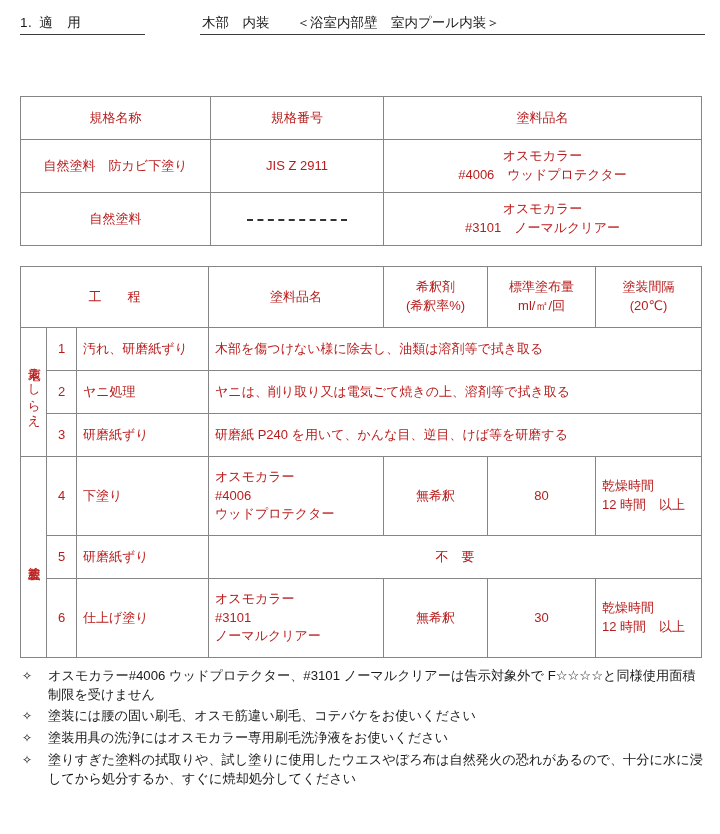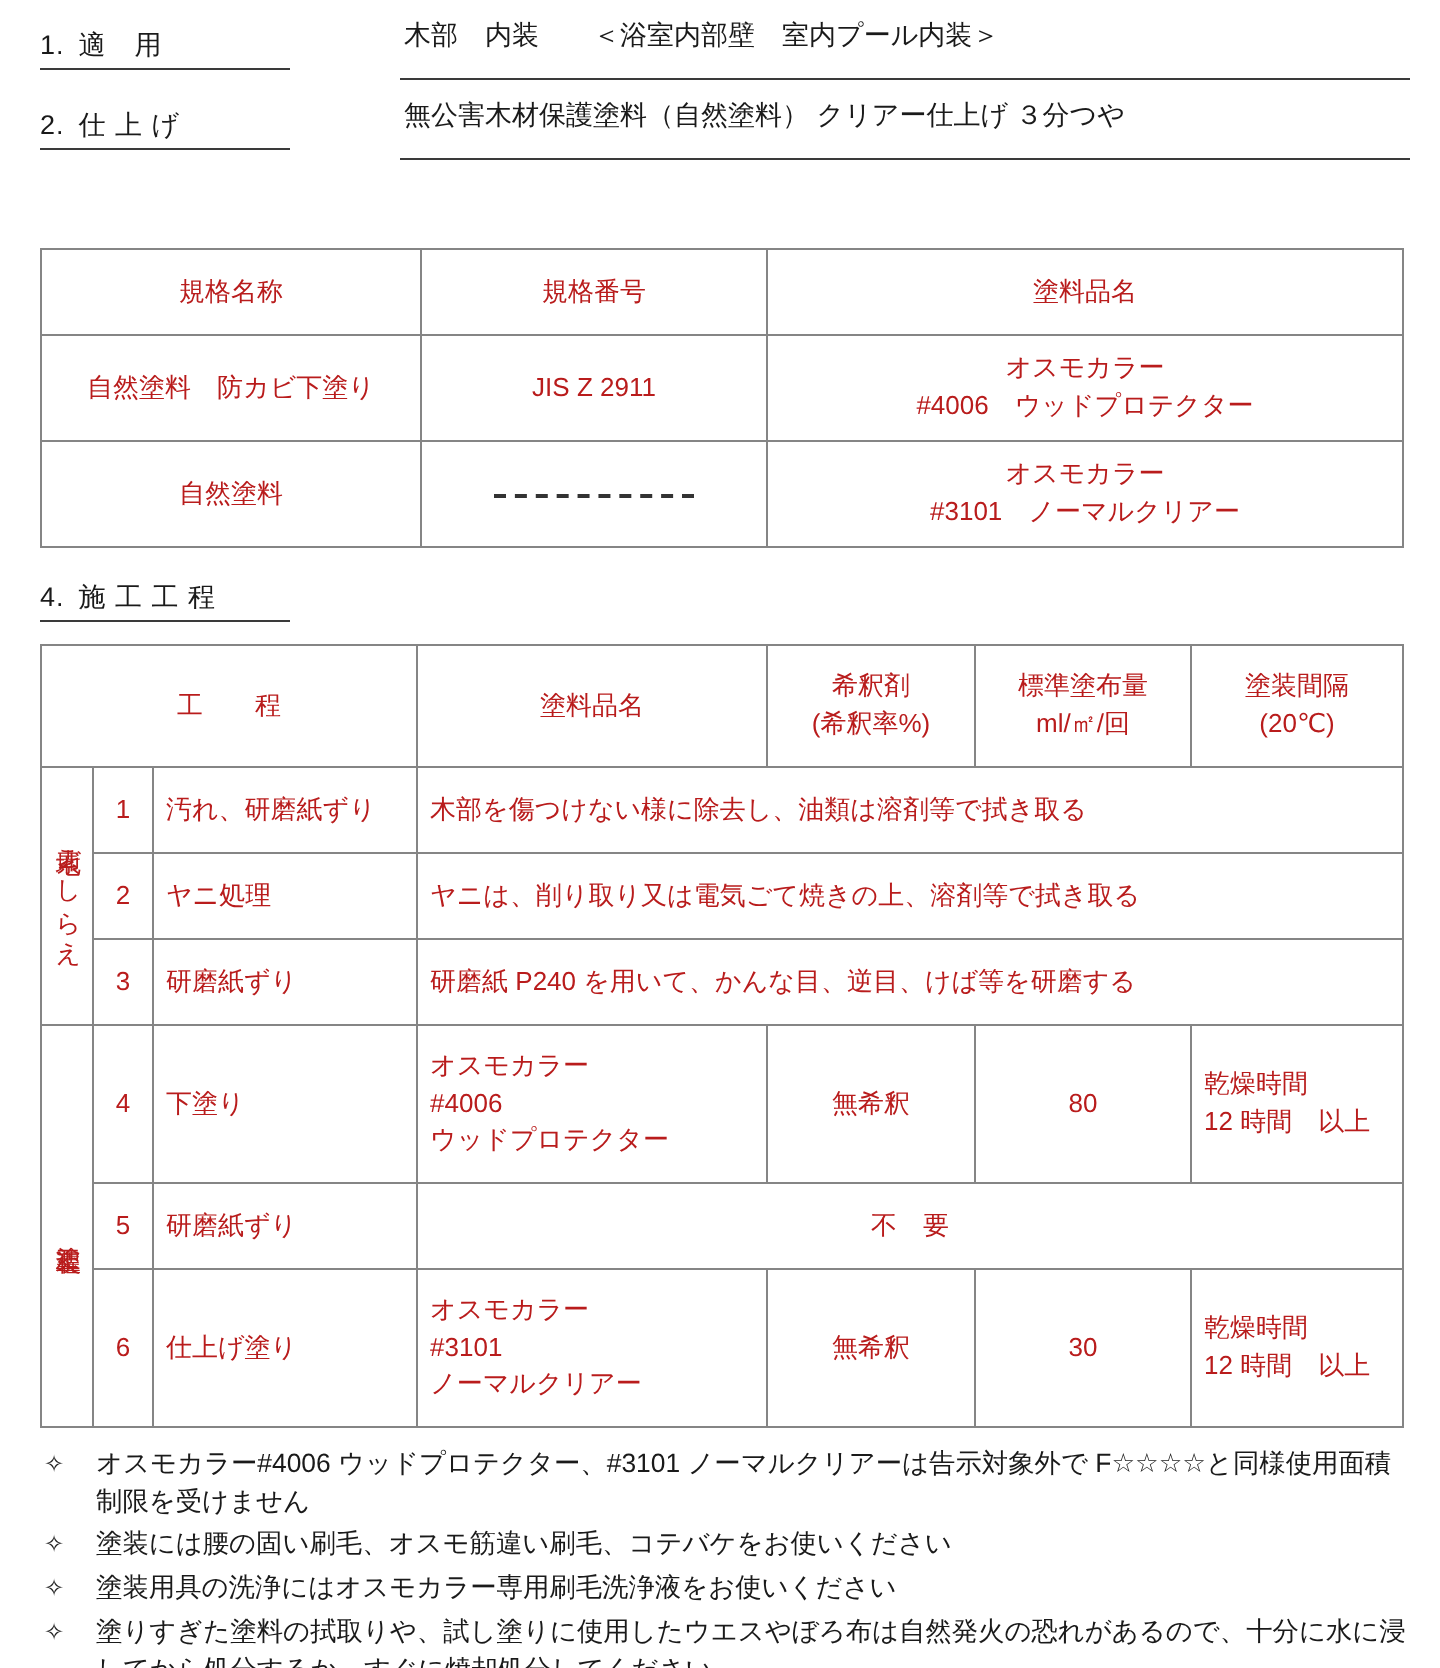--- a/index.html
+++ b/index.html
@@ -37,21 +37,21 @@
     padding-bottom: 2px;
     font-size: 13.5px;
     letter-spacing: 0.5px;
     white-space: nowrap;
   }
   .head-label .num { margin-right: 7px; }
   .head-spacer { width: 55px; }
   .head-value {
     flex: 1;
     border-bottom: 1.5px solid #3a3a3a;
-    padding-bottom: 12px;
+    padding-bottom: 2px;
     padding-left: 2px;
     font-size: 13.5px;
     white-space: nowrap;
     margin-right: 15px;
   }
   .head-row.no-value .head-value {
     border-bottom: none;
   }
 
   .sp-8  { height: 8px; }
@@ -138,27 +138,20 @@
   <div class="head-row">
     <div class="head-label">
       <span class="num">1.</span><span>適　用</span>
     </div>
     <div class="head-spacer"></div>
     <div class="head-value">木部　内装　　＜浴室内部壁　室内プール内装＞</div>
   </div>
 
   <div class="sp-12"></div>
 
-  <div class="head-row">
-    <div class="head-label">
-      <span class="num">2.</span><span>仕 上 げ</span>
-    </div>
-    <div class="head-spacer"></div>
-    <div class="head-value">無公害木材保護塗料（自然塗料） クリアー仕上げ ３分つや</div>
-  </div>
 
   <div class="sp-10"></div>
 
   <div class="head-row no-value">
     <div class="head-spacer"></div>
     <div class="head-value"></div>
   </div>
 
   <div class="sp-8"></div>
 
@@ -192,27 +185,20 @@
         <td class="c twoline">
           <div>オスモカラー</div>
           <div>#3101　ノーマルクリアー</div>
         </td>
       </tr>
     </tbody>
   </table>
 
   <div class="sp-12"></div>
 
-  <div class="head-row no-value">
-    <div class="head-label">
-      <span class="num">4.</span><span>施 工 工 程</span>
-    </div>
-    <div class="head-spacer"></div>
-    <div class="head-value"></div>
-  </div>
 
   <div class="sp-8"></div>
 
   <table class="doc">
     <colgroup>
       <col style="width:26px">
         <col style="width:30px">
         <col style="width:132px">
       <col style="width:175px">
         <col style="width:104px">

